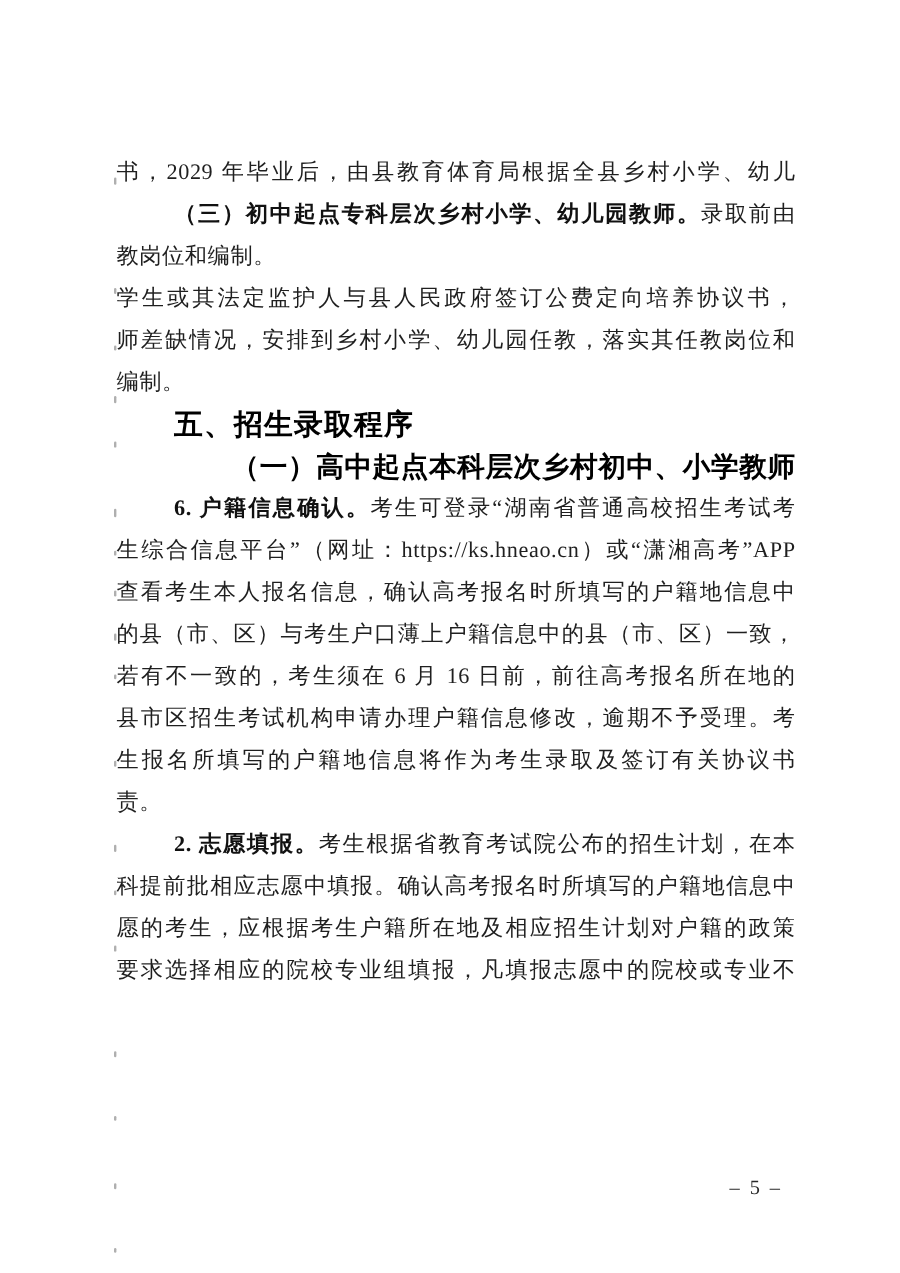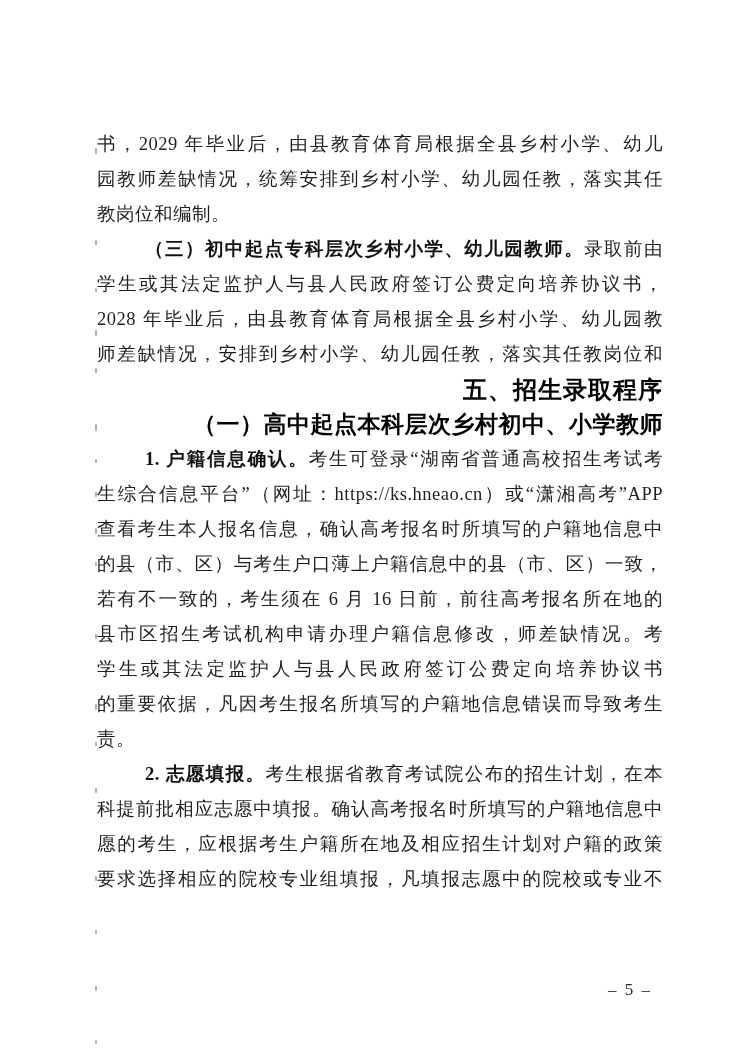--- a/index.html
+++ b/index.html
@@ -43,21 +43,20 @@
   .lead-bold {
     font-weight: bold;
     color: #111111;
   }
   .h-hei {
     font-family: "Liberation Sans", sans-serif;
     font-weight: bold;
     font-size: 24px;
     color: #000000;
     letter-spacing: 1px;
-    text-align: right;
   }
   .h-kai {
     font-weight: bold;
     font-size: 23px;
     color: #000000;
     letter-spacing: 0.5px;
     text-align: right;
   }
   .footer {
     position: absolute;
@@ -77,39 +76,37 @@
     border-radius: 1px;
   }
 </style>
 </head>
 <body>
 
 <div class="page">
   <div class="content">
 
     <div class="line just"><span>书，2029 年毕业后，由县教育体育局根据全县乡村小学、幼儿</span></div>
-    <div class="line just"><span>园教师差缺情况，统筹安排到乡村小学、幼儿园任教，落实其任</span></div>
+    <div class="line just ind"><span class="lead-kai">（三）初中起点专科层次乡村小学、幼儿园教师。</span><span>录取前由</span></div>
+
     <div class="line"><span>教岗位和编制。</span></div>
-
-    <div class="line just ind"><span class="lead-kai">（三）初中起点专科层次乡村小学、幼儿园教师。</span><span>录取前由</span></div>
     <div class="line just"><span>学生或其法定监护人与县人民政府签订公费定向培养协议书，</span></div>
-    <div class="line just"><span>2028 年毕业后，由县教育体育局根据全县乡村小学、幼儿园教</span></div>
     <div class="line just"><span>师差缺情况，安排到乡村小学、幼儿园任教，落实其任教岗位和</span></div>
+    <div class="line"><span>编制。</span></div>
 
     <div class="line ind h-hei"><span>五、招生录取程序</span></div>
     <div class="line ind h-kai"><span>（一）高中起点本科层次乡村初中、小学教师</span></div>
 
-    <div class="line just ind"><span class="lead-bold">1. 户籍信息确认。</span><span>考生可登录“湖南省普通高校招生考试考</span></div>
+    <div class="line just ind"><span class="lead-bold">6. 户籍信息确认。</span><span>考生可登录“湖南省普通高校招生考试考</span></div>
     <div class="line just"><span>生综合信息平台”（网址：https://ks.hneao.cn）或“潇湘高考”APP</span></div>
     <div class="line just"><span>查看考生本人报名信息，确认高考报名时所填写的户籍地信息中</span></div>
     <div class="line just"><span>的县（市、区）与考生户口薄上户籍信息中的县（市、区）一致，</span></div>
     <div class="line just"><span>若有不一致的，考生须在 6 月 16 日前，前往高考报名所在地的</span></div>
-    <div class="line just"><span>县市区招生考试机构申请办理户籍信息修改，师差缺情况。考</span></div>
-    <div class="line just"><span>学生或其法定监护人与县人民政府签订公费定向培养协议书</span></div>
-    <div class="line just"><span>的重要依据，凡因考生报名所填写的户籍地信息错误而导致考生</span></div>
+    <div class="line just"><span>县市区招生考试机构申请办理户籍信息修改，逾期不予受理。考</span></div>
+    <div class="line just"><span>生报名所填写的户籍地信息将作为考生录取及签订有关协议书</span></div>
     <div class="line"><span>责。</span></div>
 
     <div class="line just ind"><span class="lead-bold">2. 志愿填报。</span><span>考生根据省教育考试院公布的招生计划，在本</span></div>
     <div class="line just"><span>科提前批相应志愿中填报。确认高考报名时所填写的户籍地信息中</span></div>
     <div class="line just"><span>愿的考生，应根据考生户籍所在地及相应招生计划对户籍的政策</span></div>
     <div class="line just"><span>要求选择相应的院校专业组填报，凡填报志愿中的院校或专业不</span></div>
 
   </div>
 
   <div class="footer">– 5 –</div>

